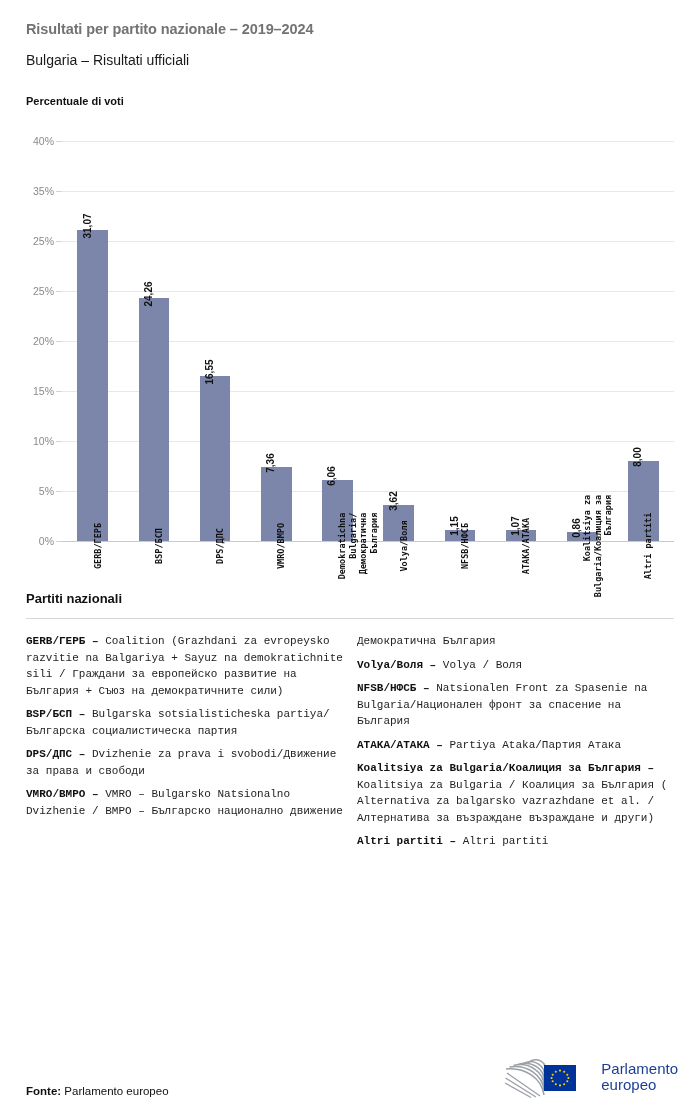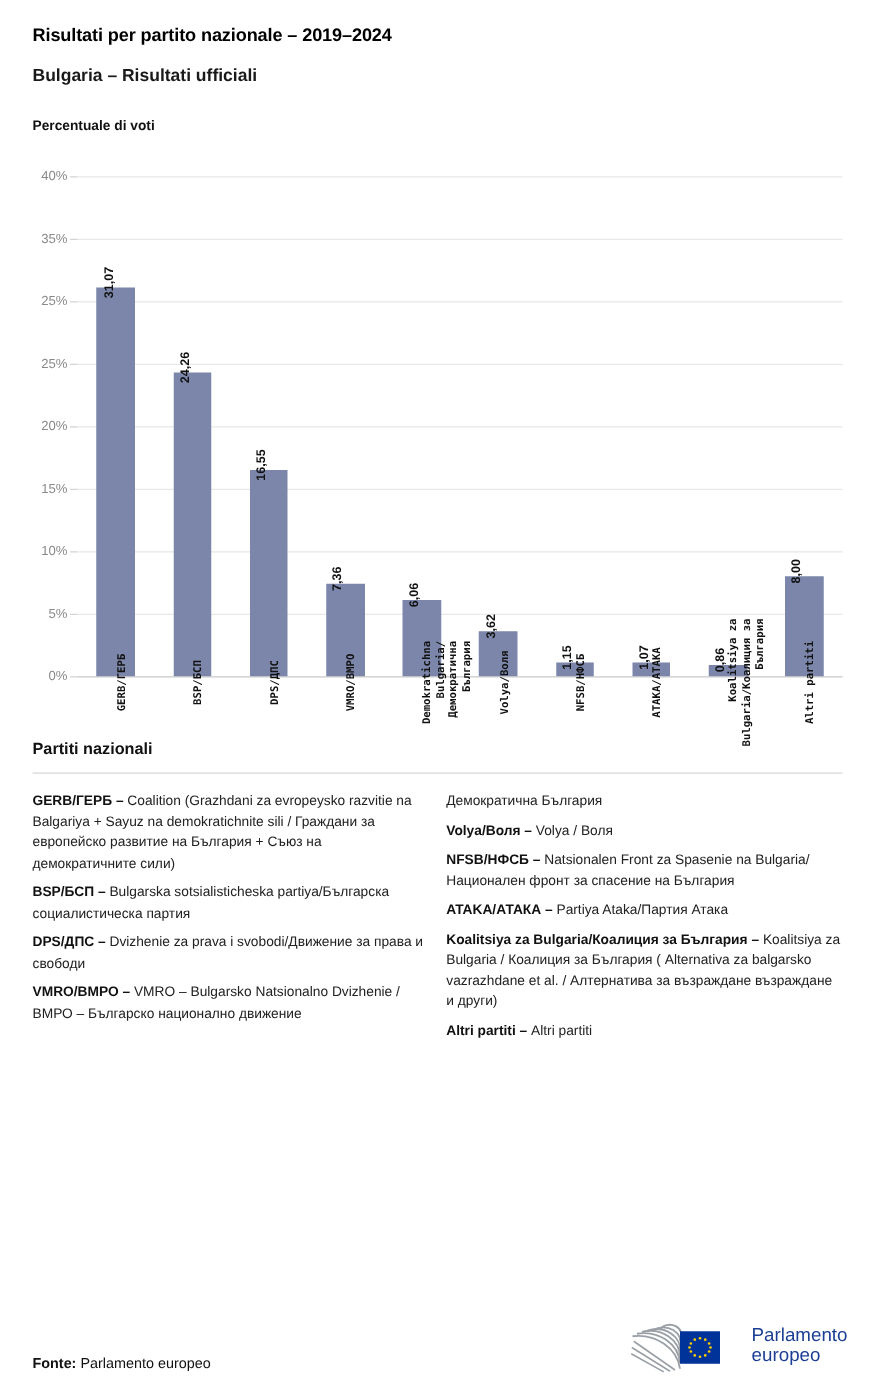--- a/index.html
+++ b/index.html
@@ -8,22 +8,22 @@
     background:#ffffff;
     font-family:"Liberation Sans", sans-serif;
     color:#111111;
     overflow:hidden;
     position:relative;
   }
   .page{position:relative;width:700px;height:1113px;box-sizing:border-box;}
 
   
   .header{padding:20px 26px 0 26px;}
-  .title{font-size:14.5px;font-weight:bold;letter-spacing:-0.1px;color:#000000;line-height:1.3;}
-  .subtitle{font-size:14px;font-weight:700;color:#1a1a1a;margin-top:12px;line-height:1.3;}
+  .title{font-size:14.5px;font-weight:bold;letter-spacing:-0.1px;color:#737373;line-height:1.3;}
+  .subtitle{font-size:14px;font-weight:400;color:#1a1a1a;margin-top:12px;line-height:1.3;}
 
   
   .chart-block{margin-top:26px;padding:0 26px;}
   .axis-title{font-size:11px;font-weight:bold;color:#111;margin-bottom:0;}
 
   .plot-wrap{position:relative;margin-top:34px;height:432px;}
   .plot{position:relative;margin-left:36px;height:400px;border-bottom:1px solid #c9c9c9;}
   .gridline{position:absolute;left:0;right:0;height:1px;background:#e8e8e8;}
   .ylabel{position:absolute;right:100%;margin-right:8px;transform:translateY(-50%);
           font-size:10.5px;color:#8a8a8a;white-space:nowrap;}
@@ -46,21 +46,21 @@
         transform-origin:top center;
         font-size:8.5px;font-weight:bold;color:#111;
         font-family:"DejaVu Sans Mono", monospace;
         white-space:pre;text-align:right;line-height:1.25;
         direction:ltr;}
 
   
   .legend{margin-top:18px;padding:0 26px;}
   .legend-head{font-size:13px;font-weight:bold;color:#111;}
   .legend-rule{height:1px;background:#d8d8d8;margin-top:12px;margin-bottom:14px;}
-  .legend-cols{display:flex;gap:14px;}
+  .legend-cols{display:flex;gap:14px;font-family:Liberation Mono, monospace;}
   .legend-col{flex:1 1 0;}
   .lentry{font-size:11px;line-height:1.5;color:#222;margin-bottom:7px;}
   .lentry b{font-weight:bold;color:#111;}
   .lcont{font-size:11px;line-height:1.5;color:#222;margin-bottom:7px;}
 
   
   .footer{position:absolute;left:0;right:0;bottom:0;height:62px;}
   .source{position:absolute;left:26px;bottom:16px;font-size:11.5px;color:#111;}
   .source b{font-weight:bold;}
   .logo{position:absolute;right:22px;bottom:14px;display:flex;align-items:center;gap:9px;}

